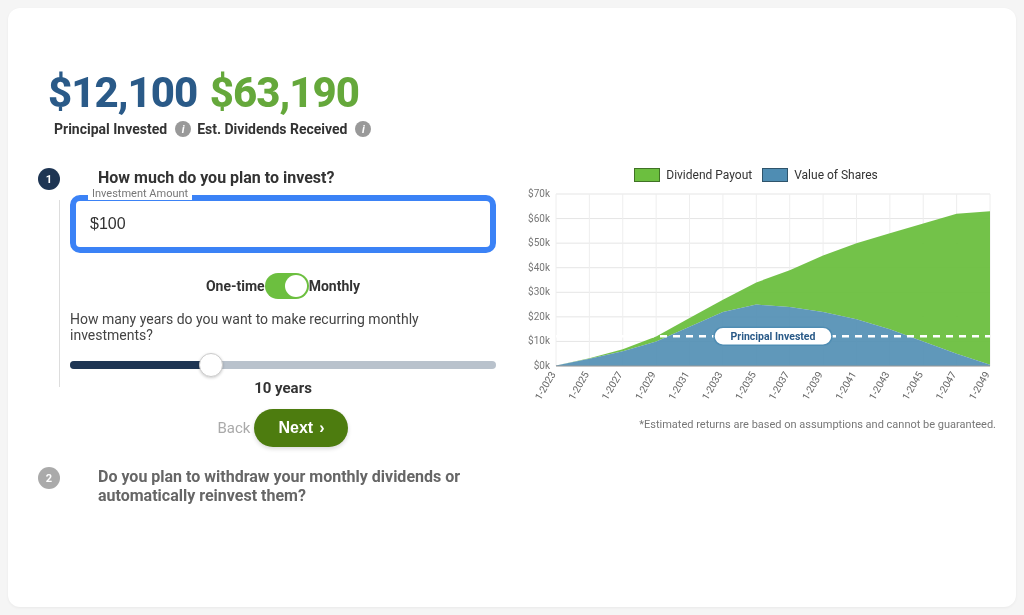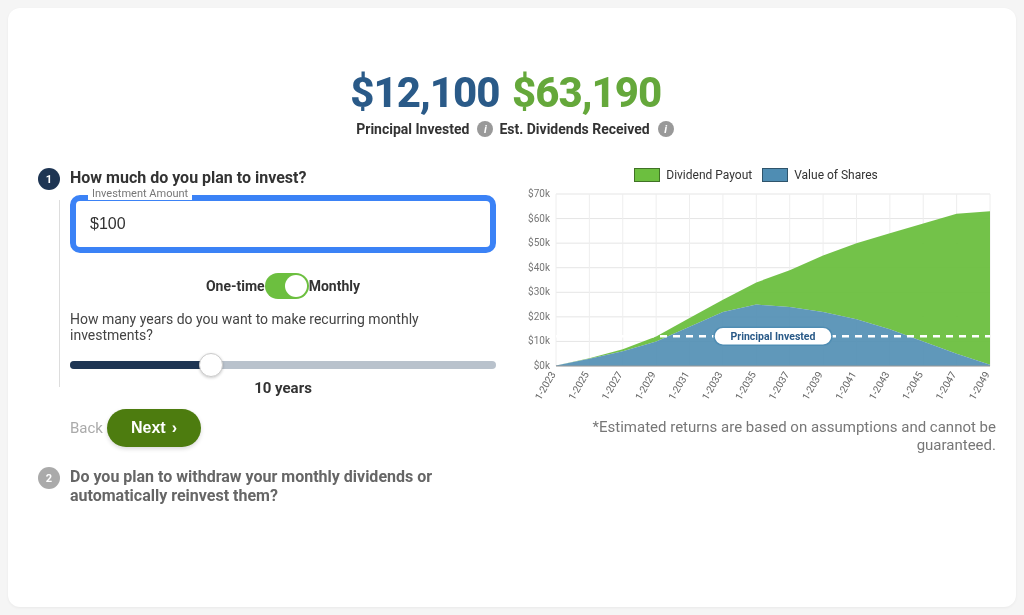--- a/index.html
+++ b/index.html
@@ -16,21 +16,21 @@
     margin: 8px;
     width: 1008px;
     height: 599px;
     box-shadow: 0 1px 3px rgba(0,0,0,0.05);
     position: relative;
     display: flex;
     flex-direction: column;
   }
   .summary-row {
     display: flex;
-    justify-content: center;
+    justify-content: flex-start;
     padding: 60px 40px 20px 40px;
   }
   .summary-block { text-align: center; }
   .summary-value {
     font-size: 42px;
     font-weight: 800;
     letter-spacing: -1px;
   }
   .principal .summary-value { color: #2a5a88; }
   .dividends .summary-value { color: #65a83b; }
@@ -70,21 +70,21 @@
   }
   .step-badge {
     position: absolute;
     left: 0; top: 0;
     width: 22px; height: 22px; border-radius: 50%;
     display: flex; align-items: center; justify-content: center;
     font-size: 11px; font-weight: 700; color: #fff;
   }
   .step-active .step-badge { background: #1e3553; }
   .step-muted .step-badge { background: #aaa; }
-  .step-title { font-size: 16px; font-weight: 700; color: #333; }
+  .step-title { font-size: 16px; font-weight: 700; color: #333; margin-left: 28px; }
   .step-muted .step-title { color: #666; }
   .field-wrap {
     margin-top: 8px;
     position: relative;
   }
   .field-label {
     position: absolute;
     top: -8px; left: 18px;
     background: #fff;
     padding: 0 4px;
@@ -146,21 +146,21 @@
     box-shadow: 0 1px 3px rgba(0,0,0,0.2);
   }
   .slider-value {
     text-align: center;
     font-weight: 700;
     font-size: 15px;
     color: #333;
     margin-top: 6px;
   }
   .nav-row {
-    display: flex; justify-content: flex-start; align-items:center;
+    display: flex; justify-content: center; align-items:center;
     gap: 4px; margin-top: 12px;
   }
   .back-link { color: #aaa; font-size: 15px; cursor: pointer; }
   .next-btn {
     background: #4d7c0f;
     color: #fff;
     border: none;
     border-radius: 22px;
     padding: 10px 24px;
     font-size: 16px;
@@ -181,21 +181,21 @@
   .legend {
     display: flex; justify-content: center; gap: 10px;
     font-size: 12px; color: #333; margin-bottom: 6px;
   }
   .legend-item { display: inline-flex; align-items: flex-end; gap: 6px; }
   .legend-swatch { width: 26px; height: 14px; border: 1px solid rgba(0,0,0,0.4); }
   .sw-green { background: #6cbf3f; }
   .sw-blue { background: #4f8db3; }
   .chart-box { position: relative; }
   .footnote {
-    font-size: 15px; color: #777; text-align: right; margin-top: 6px;
+    font-size: 11px; color: #777; text-align: right; margin-top: 6px;
   }
   svg text { font-family: inherit; }
 </style>
 </head>
 <body>
 
 <div class="card">
 
   <div class="summary-row">
     <div class="summary-block principal">

